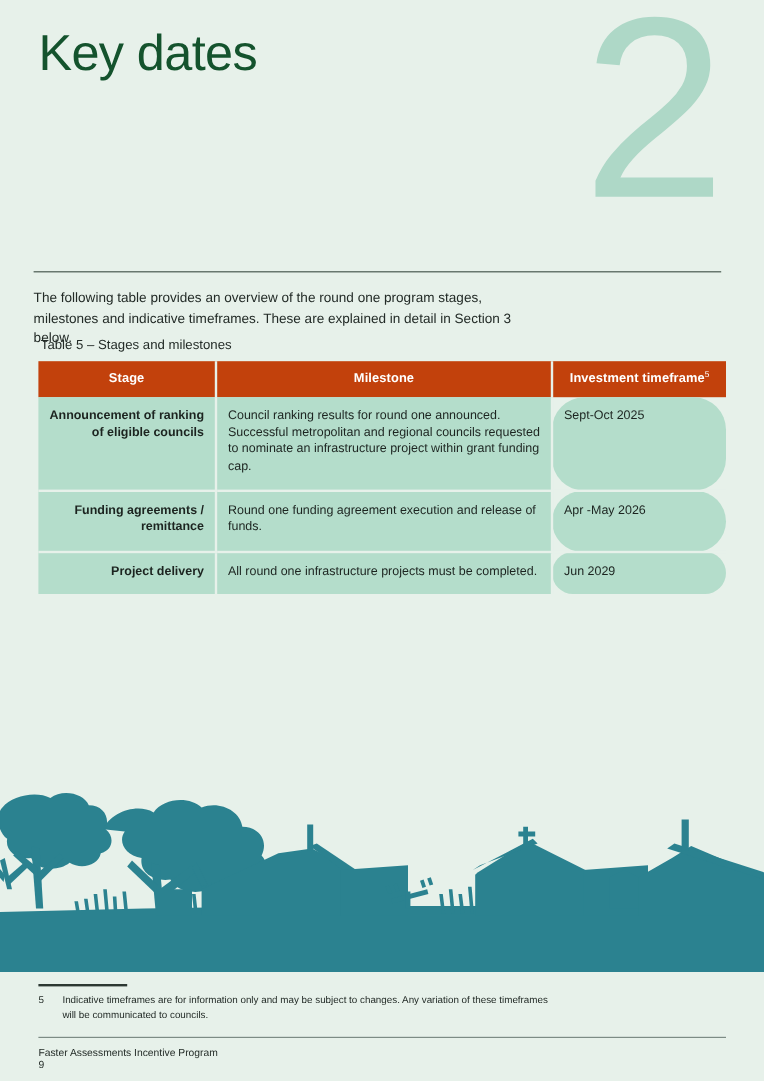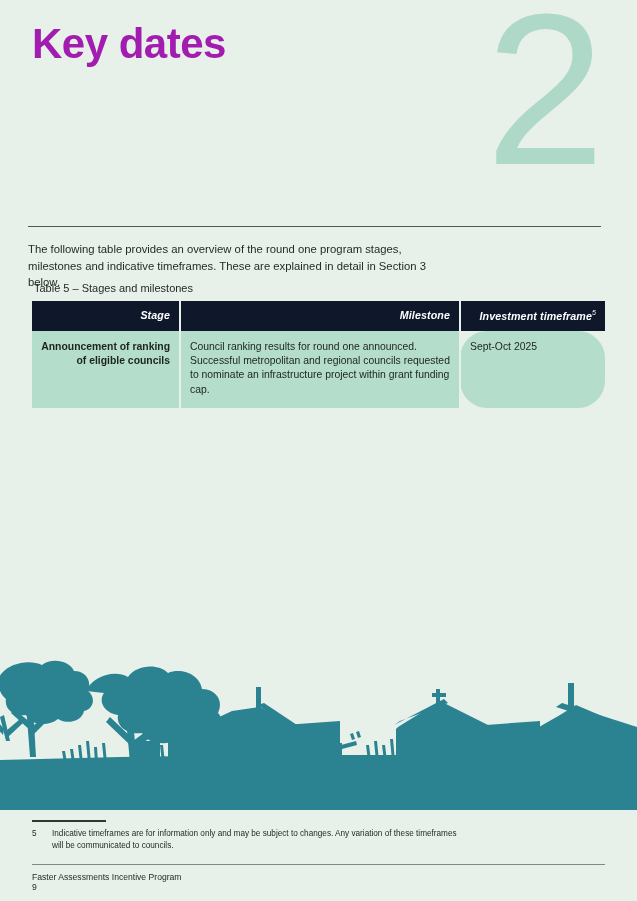--- a/index.html
+++ b/index.html
@@ -28,23 +28,23 @@
     letter-spacing: -4px;
     user-select: none;
   }
 
   
   .page-title {
     position: absolute;
     top: 20px;
     left: 32px;
     font-size: 42px;
-    font-weight: 700;
+    font-weight: 400;
     letter-spacing: -0.5px;
-    color: #a21caf;
+    color: #14532d;
     margin: 0;
   }
 
   
   .intro-wrap {
     position: absolute;
     top: 226px;
     left: 28px;
     width: 573px;
   }
@@ -72,30 +72,29 @@
   }
   .stages-table {
     position: absolute;
     top: 301px;
     left: 32px;
     width: 573px;
     border-collapse: collapse;
     table-layout: fixed;
   }
   .stages-table th {
-    background: #0f172a;
+    background: #c2410c;
     color: #ffffff;
-    text-align: right;
+    text-align: center;
     font-size: 10.7px;
     font-weight: 700;
     padding: 8px 9px 9px 9px;
     border-right: 2px solid #e7f1ea;
     vertical-align: middle;
     letter-spacing: 0.1px;
-    font-style: italic;
   }
   .stages-table th:last-child { border-right: none; }
   .stages-table td {
     background: #b4ddcb;
     font-size: 10.4px;
     line-height: 1.38;
     padding: 9px 9px 11px 9px;
     border-right: 2px solid #e7f1ea;
     border-bottom: 2px solid #e7f1ea;
     vertical-align: top;
@@ -202,20 +201,30 @@
         <span>Investment timeframe</span><span class="fn-marker">5</span>
       </th>
     </tr>
   </thead>
   <tbody>
     <tr>
       <td class="cell-stage">Announcement of ranking of eligible councils</td>
       <td>Council ranking results for round one announced. Successful metropolitan and regional councils requested to nominate an infrastructure project within grant funding cap.</td>
       <td>Sept-Oct 2025</td>
     </tr>
+    <tr>
+      <td class="cell-stage">Funding agreements / remittance</td>
+      <td>Round one funding agreement execution and release of funds.</td>
+      <td>Apr -May 2026</td>
+    </tr>
+    <tr>
+      <td class="cell-stage">Project delivery</td>
+      <td>All round one infrastructure projects must be completed.</td>
+      <td>Jun 2029</td>
+    </tr>
   </tbody>
 </table>
 
 <svg class="illustration" viewBox="0 0 637 165" preserveAspectRatio="none">
   <g fill="#2b8290">
 
     <path d="M2 28 C10 18 30 14 42 20 C52 12 70 16 74 26 C86 26 92 36 88 46
              C96 52 94 64 84 66 C82 76 68 80 58 74 C48 82 30 80 26 70
              C14 72 4 64 6 54 C-2 48 -4 34 2 28 Z"></path>
 

